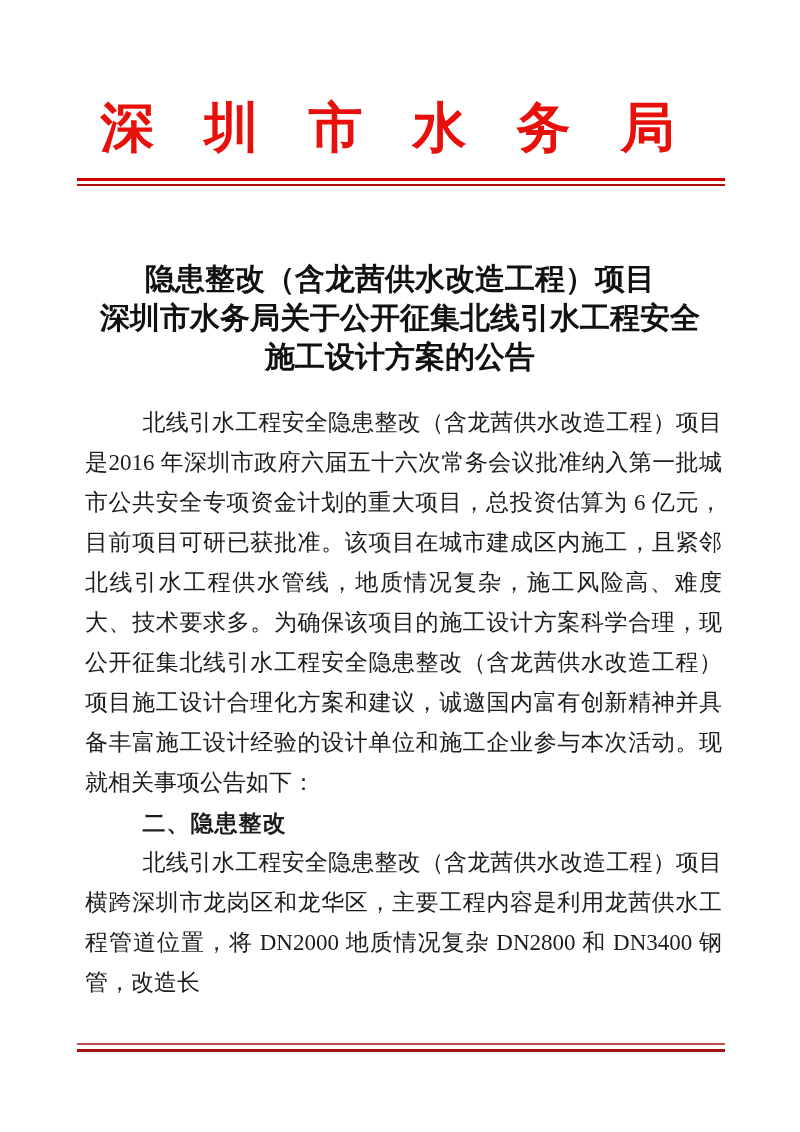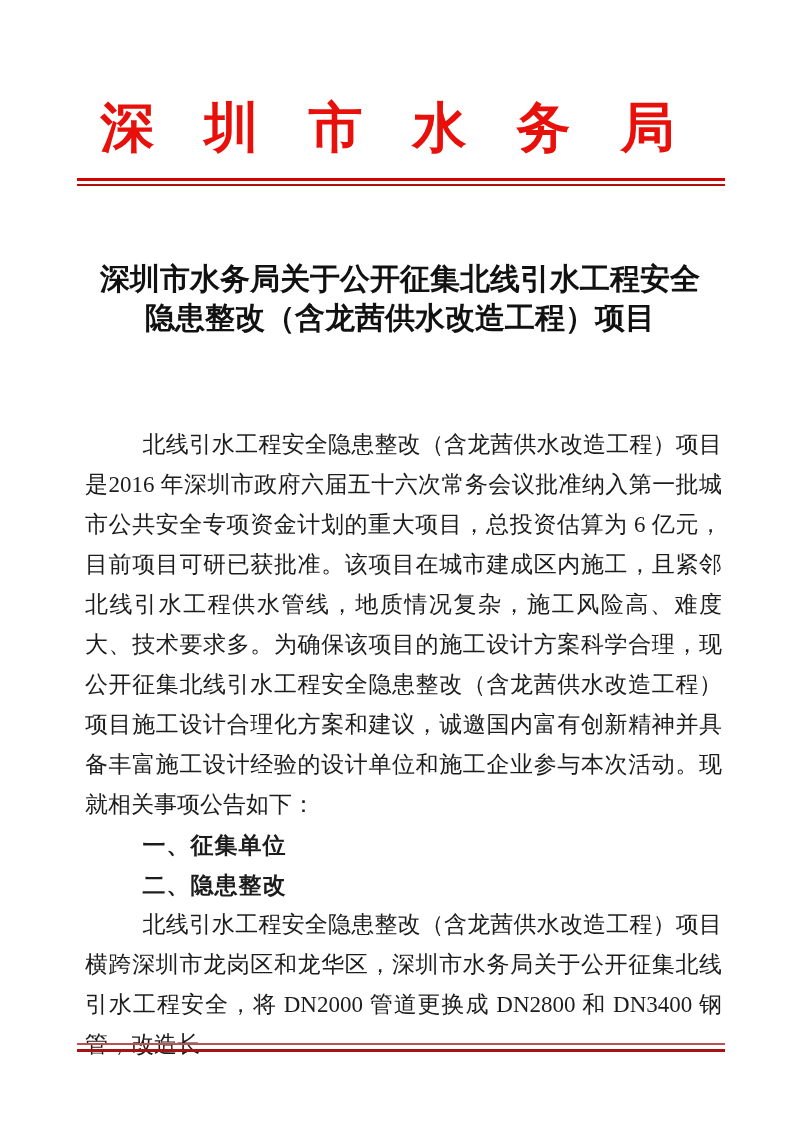--- a/index.html
+++ b/index.html
@@ -61,21 +61,20 @@
 
   
   .doc-body {
     position: absolute;
     top: 403px;
     left: 85px;
     width: 637px;
     font-size: 23px;
     line-height: 40px;
     text-align: justify;
-    margin-top: 22px;
   }
   .doc-body p { margin: 0; text-indent: 2.5em; }
   .section-heading {
     font-weight: bold;
     font-family: "Liberation Sans", "DejaVu Sans", sans-serif;
     letter-spacing: 1px;
   }
 
   
   .footer-rules { top: 1043px; }
@@ -90,29 +89,29 @@
 
   <div class="agency-name">深圳市水务局</div>
 
   <div class="rule-group header-rules">
     <div class="rule rule-thick"></div>
     <div class="rule rule-gap"></div>
     <div class="rule rule-thin"></div>
   </div>
 
   <div class="doc-title">
+    <div class="title-line">隐患整改（含龙茜供水改造工程）项目</div>
     <div class="title-line">深圳市水务局关于公开征集北线引水工程安全</div>
-    <div class="title-line">隐患整改（含龙茜供水改造工程）项目</div>
+    <div class="title-line">施工设计方案的公告</div>
   </div>
 
   <div class="doc-body">
     <p class="body-para">北线引水工程安全隐患整改（含龙茜供水改造工程）项目是2016 年深圳市政府六届五十六次常务会议批准纳入第一批城市公共安全专项资金计划的重大项目，总投资估算为 6 亿元，目前项目可研已获批准。该项目在城市建成区内施工，且紧邻北线引水工程供水管线，地质情况复杂，施工风险高、难度大、技术要求多。为确保该项目的施工设计方案科学合理，现公开征集北线引水工程安全隐患整改（含龙茜供水改造工程）项目施工设计合理化方案和建议，诚邀国内富有创新精神并具备丰富施工设计经验的设计单位和施工企业参与本次活动。现就相关事项公告如下：</p>
-    <p class="section-heading">一、征集单位</p>
     <p class="section-heading">二、隐患整改</p>
-    <p class="body-para">北线引水工程安全隐患整改（含龙茜供水改造工程）项目横跨深圳市龙岗区和龙华区，深圳市水务局关于公开征集北线引水工程安全，将 DN2000 管道更换成 DN2800 和 DN3400 钢管，改造长</p>
+    <p class="body-para">北线引水工程安全隐患整改（含龙茜供水改造工程）项目横跨深圳市龙岗区和龙华区，主要工程内容是利用龙茜供水工程管道位置，将 DN2000 地质情况复杂 DN2800 和 DN3400 钢管，改造长</p>
   </div>
 
   <div class="rule-group footer-rules">
     <div class="rule rule-thin"></div>
     <div class="rule rule-gap"></div>
     <div class="rule rule-thick"></div>
   </div>
 
 </div>
 

